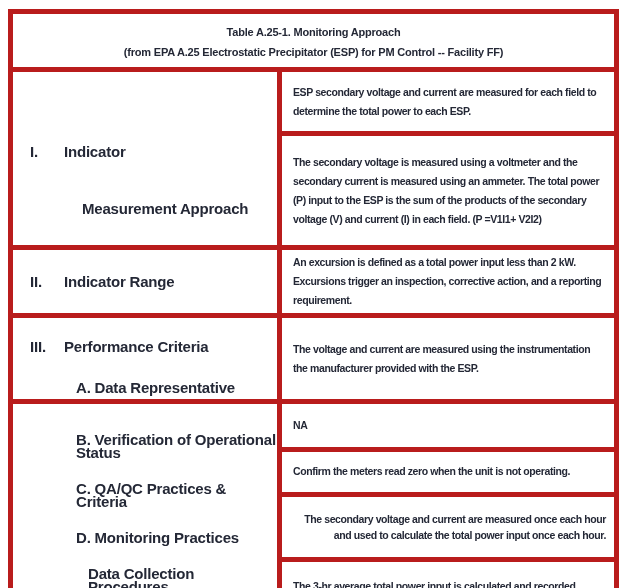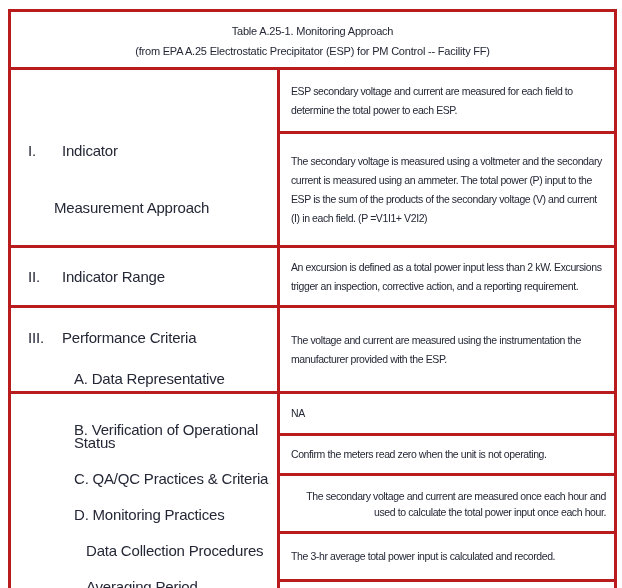--- a/index.html
+++ b/index.html
@@ -11,23 +11,23 @@
     font-family: "Liberation Sans", sans-serif;
     color: #242836;
   }
   table.monitoring {
     position: absolute; left: 8px; top: 9px;
     width: 606px;
     border-collapse: collapse;
     table-layout: fixed;
   }
   table.monitoring td {
-    border: 3px solid #b91c1c;
+    border: 5px solid #b91c1c;
     vertical-align: middle;
-    font-weight: 400;
+    font-weight: 700;
     color: #242836;
     overflow: hidden;
   }
   col.c-left  { width: 269px; }
   col.c-right { width: 337px; }
 
   
   tr.tr-h  td { height: 58px; }
   tr.tr-1a td { height: 64px; }
   tr.tr-1b td { height: 114px; }
@@ -60,21 +60,21 @@
 
   
   td.lc {
     vertical-align: top;
     font-size: 15px;
     letter-spacing: -0.2px;
     padding-left: 17px;
   }
   .num { display: inline-block; width: 34px; }
   td.lc-i   { padding-top: 43px; }
-  td.lc-i .sub1  { margin-left: 26px; margin-top: 40px; }
+  td.lc-i .sub1  { margin-left: 52px; margin-top: 40px; }
   td.lc-ii  { vertical-align: middle; }
   td.lc-iii { padding-top: 17px; }
   td.lc-iii .sub2 { margin-left: 46px; margin-top: 24px; }
   td.lc-iv  { padding-top: 29px; }
   td.lc-iv .item { line-height: 13px; margin-bottom: 23px; }
   .ind2 { margin-left: 46px; }
   .ind3 { margin-left: 58px; }
 </style>
 </head>
 <body>

